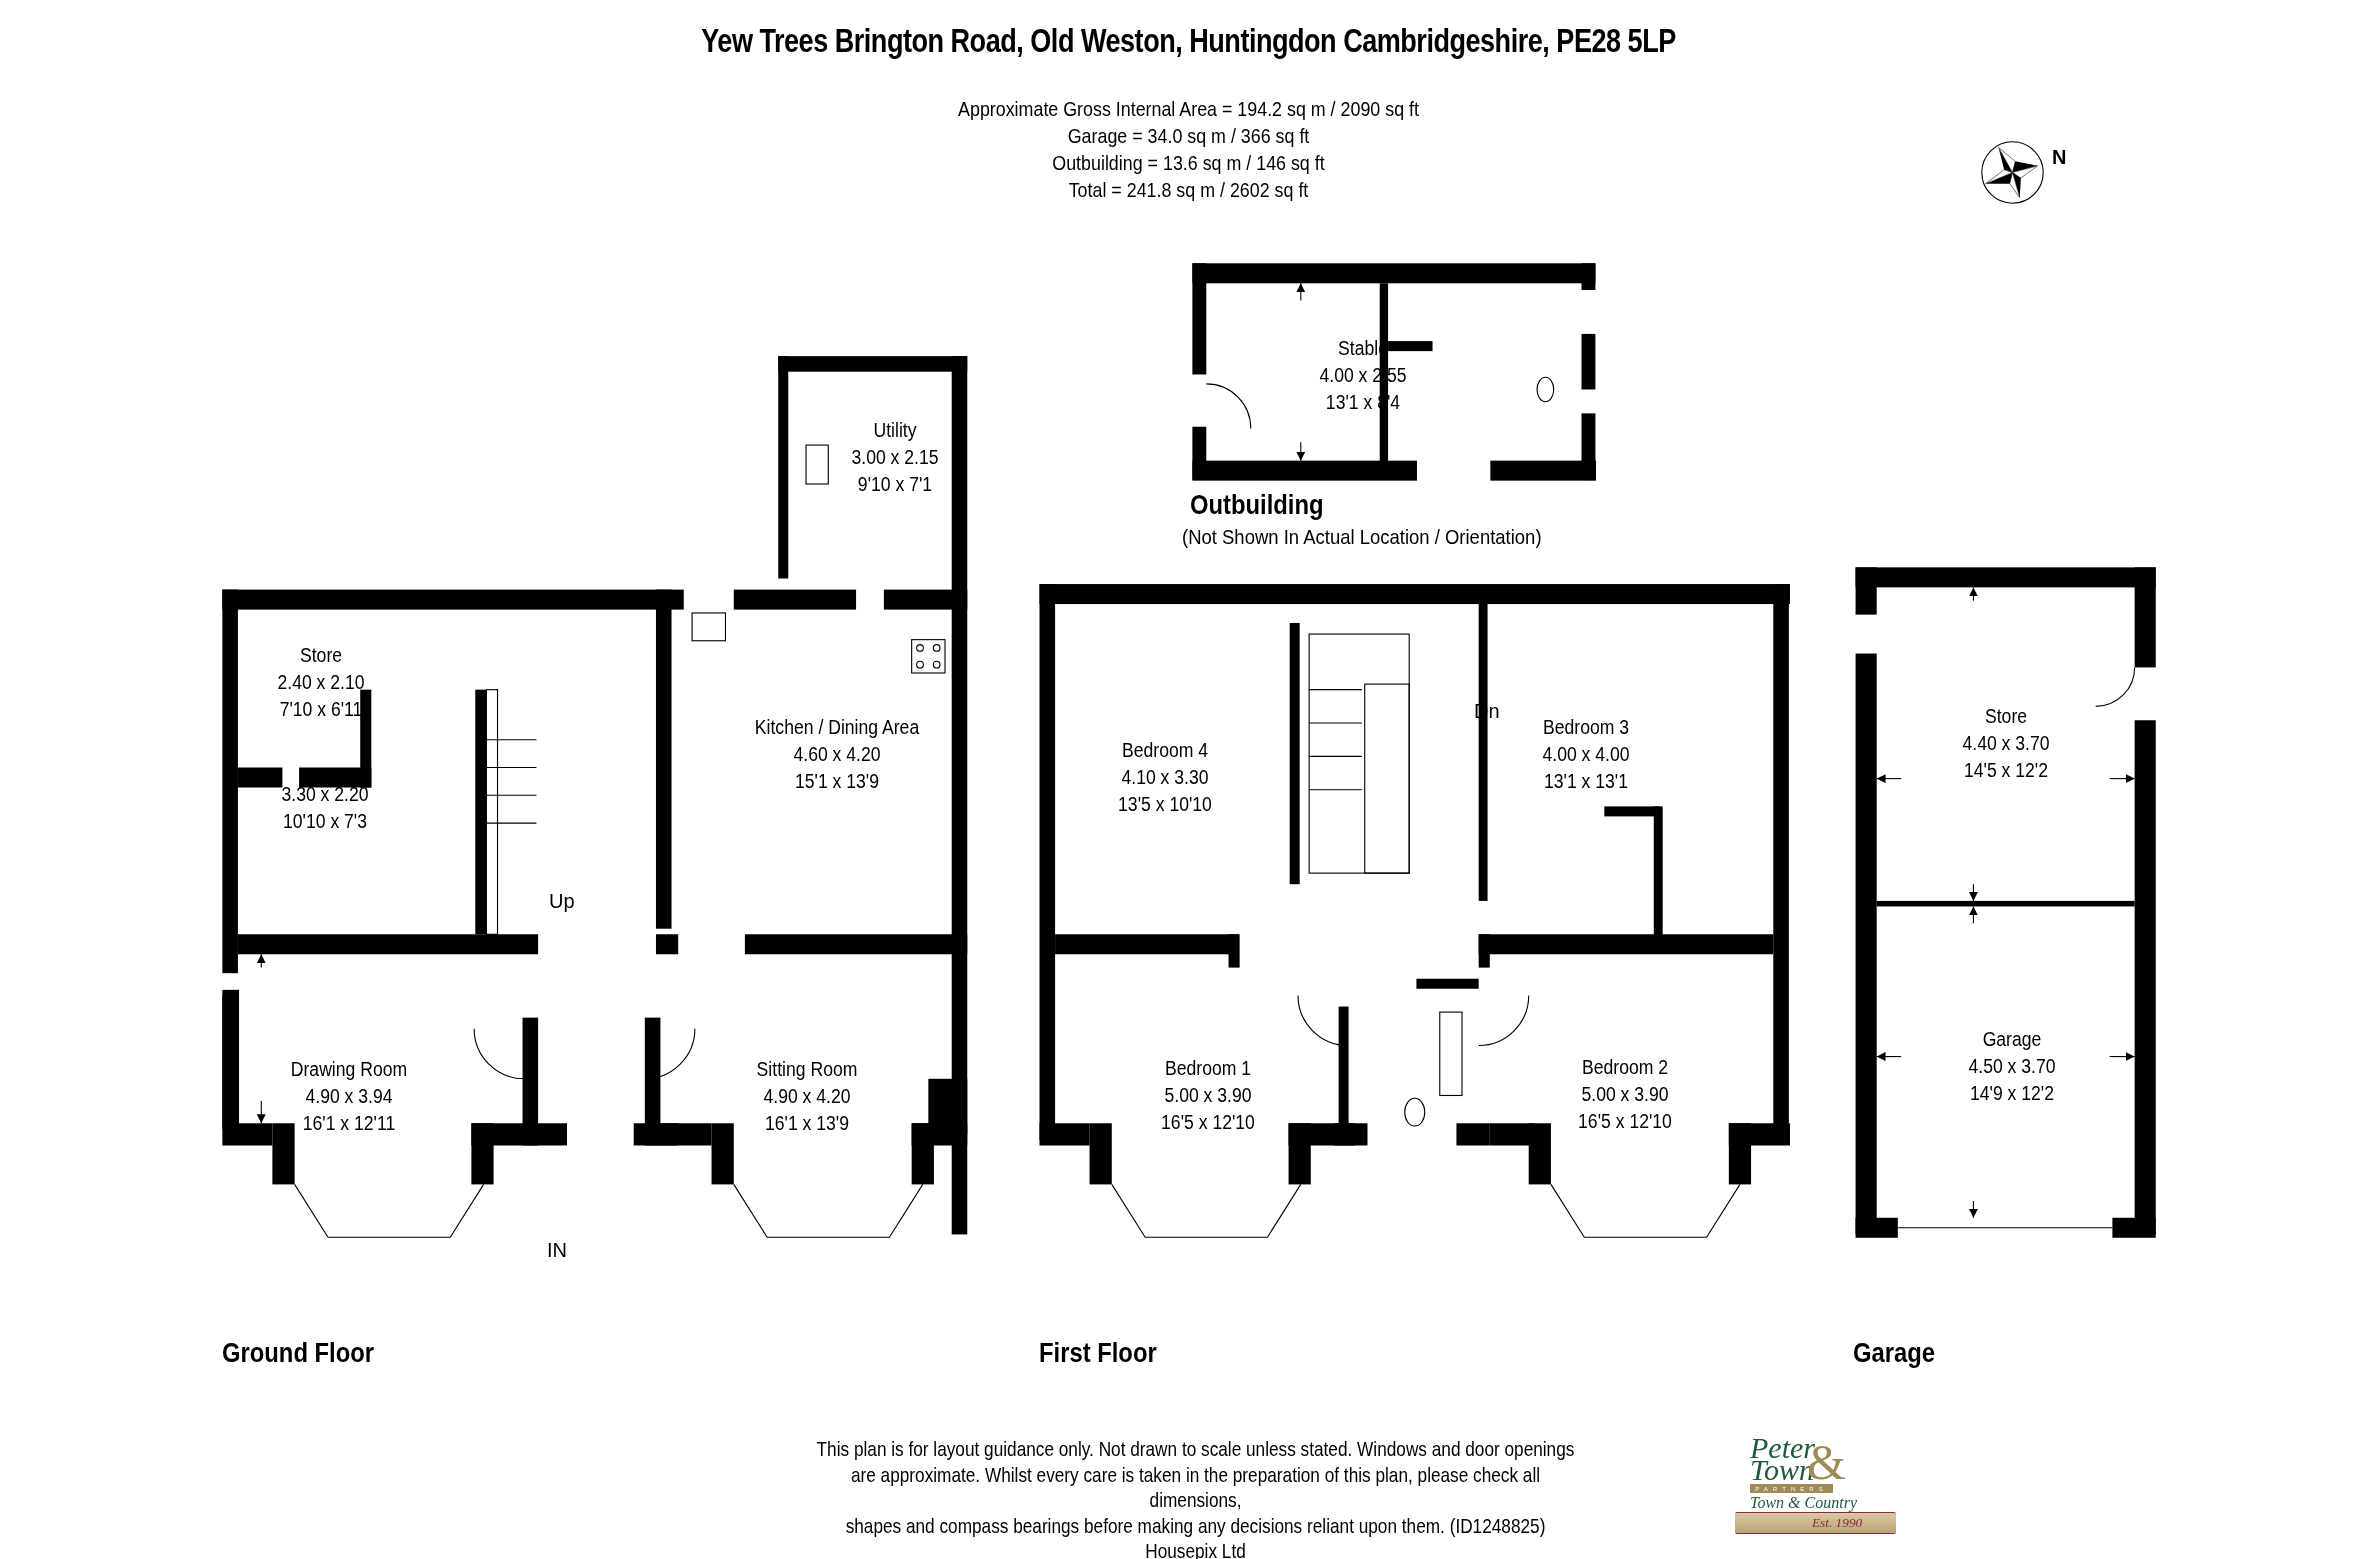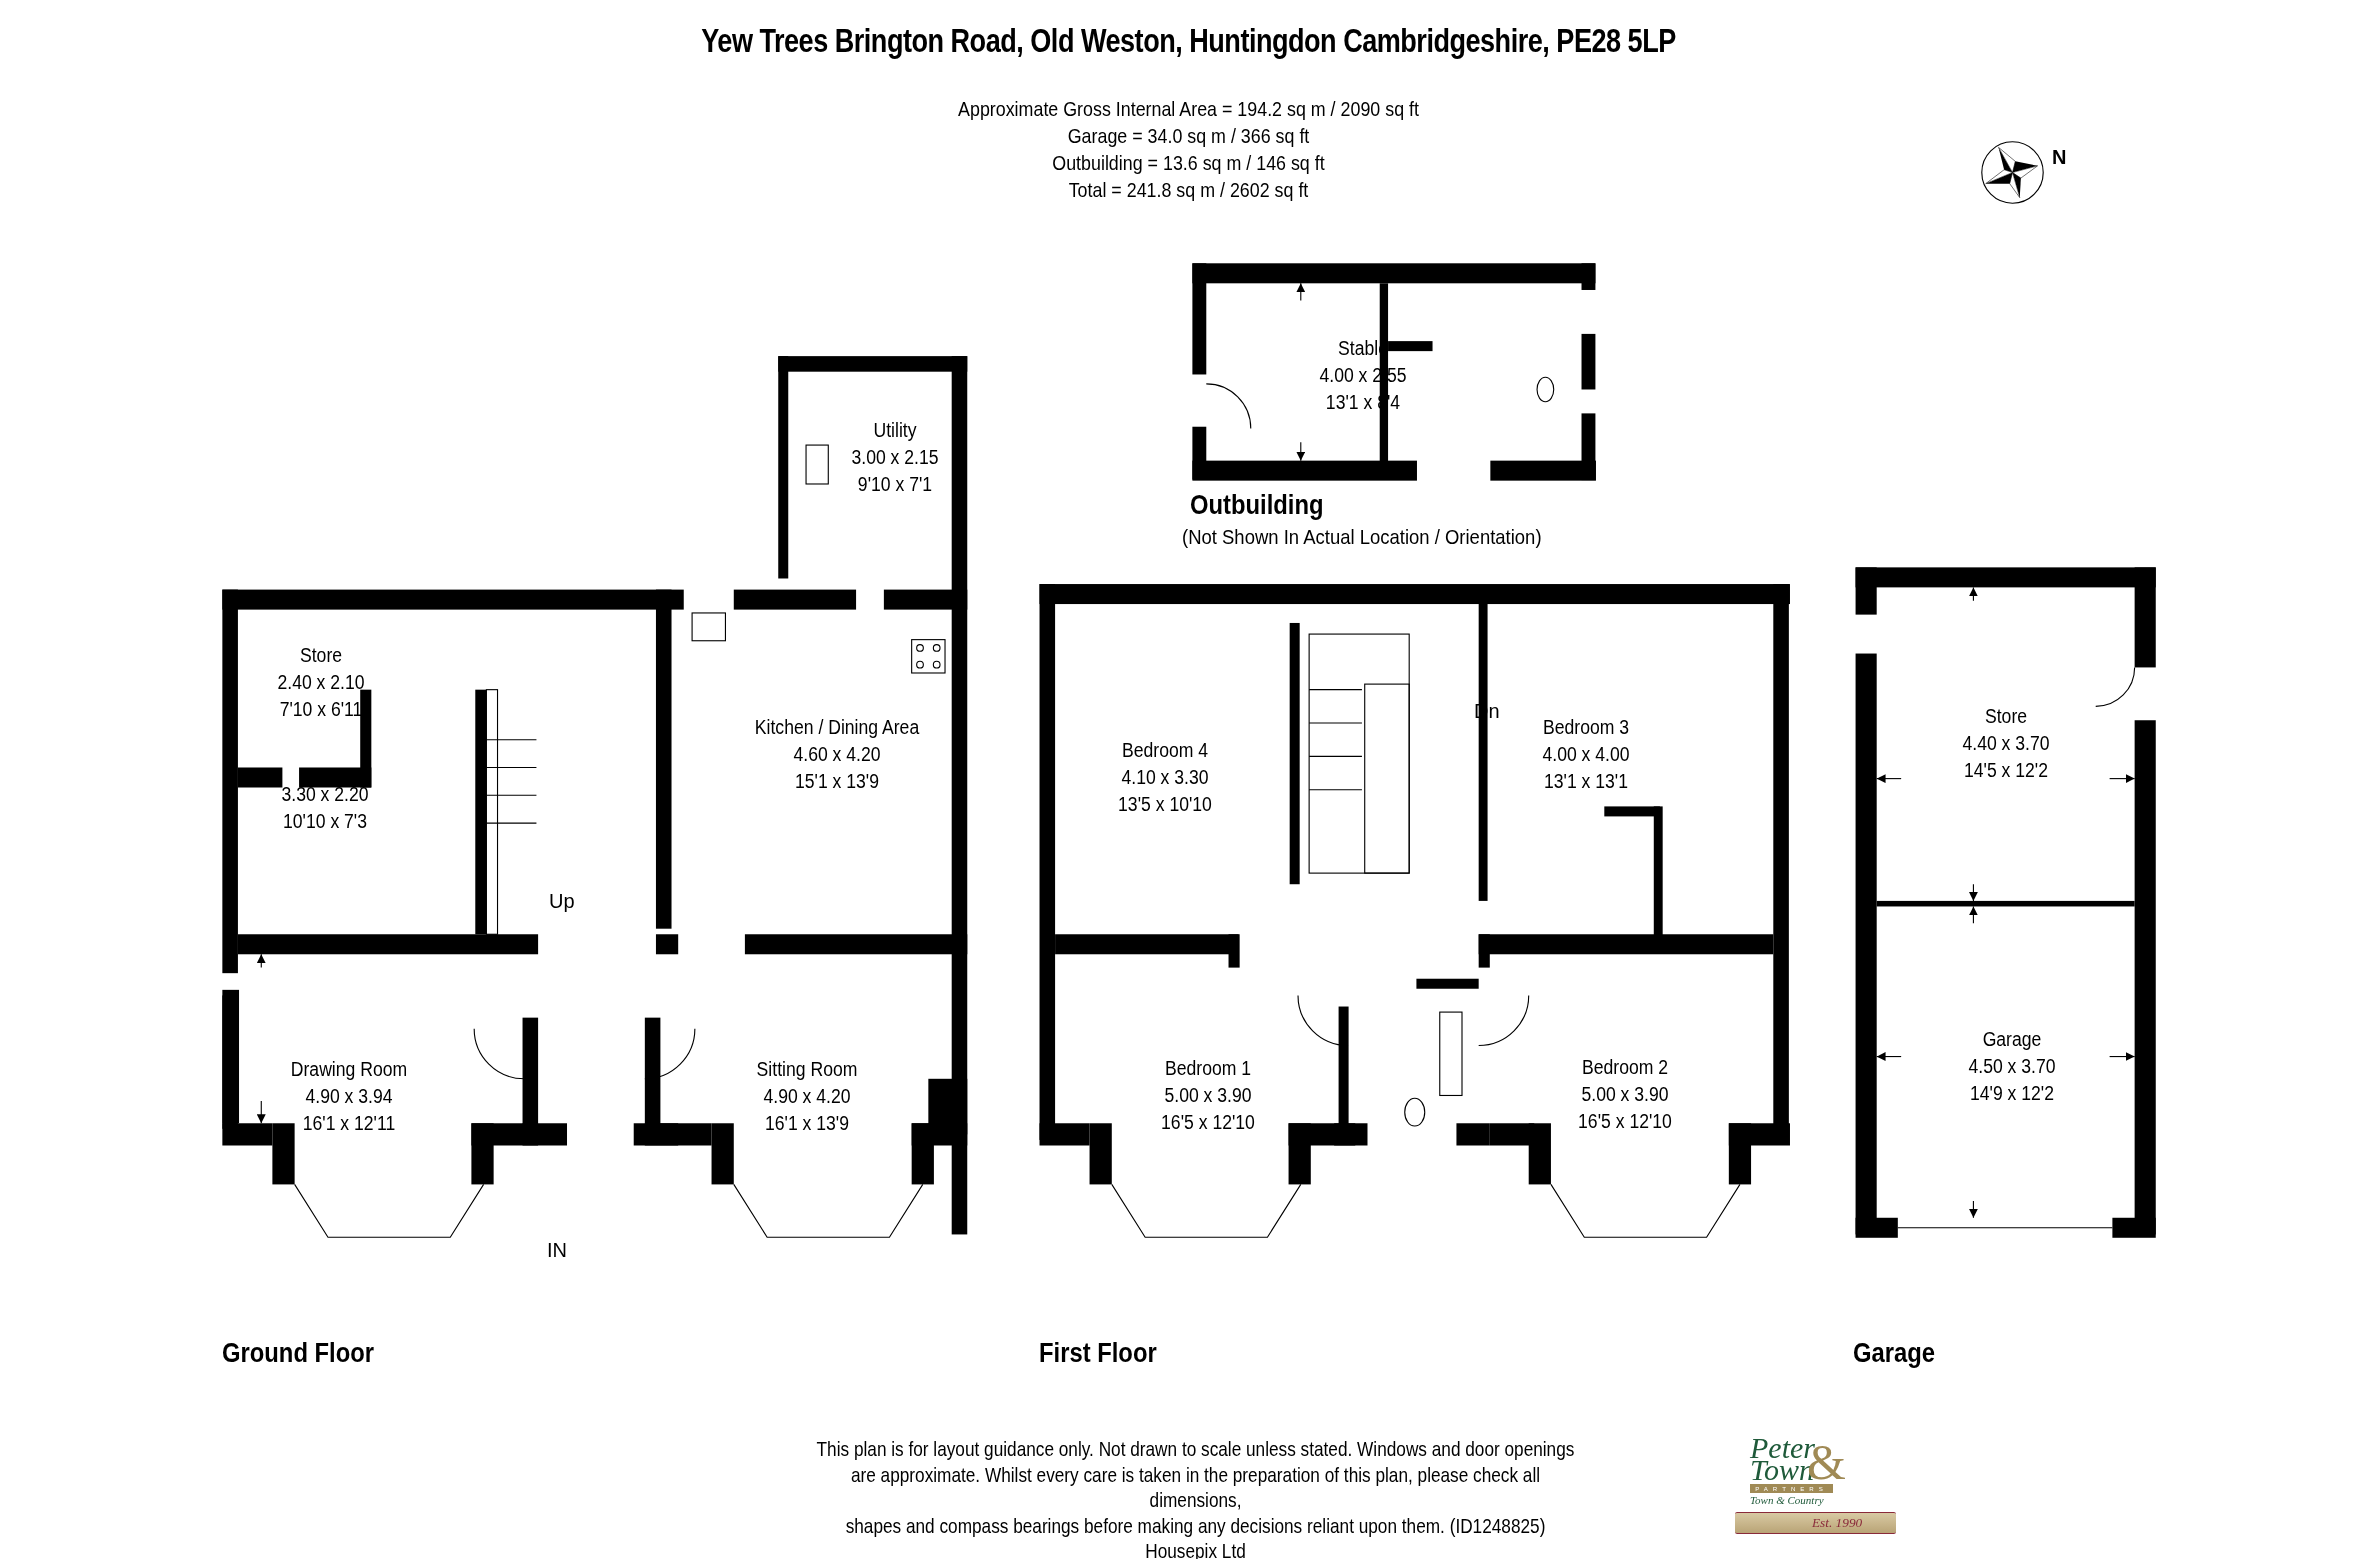--- a/index.html
+++ b/index.html
@@ -12,21 +12,21 @@
   svg.plan { position:absolute; left:0; top:0; }
   .room-label { position:absolute; text-align:center; font-size:20px; line-height:27px; transform:translateX(-50%) scaleX(0.88); white-space:nowrap; }
   .floor-label { position:absolute; font-size:28px; font-weight:bold; transform:scaleX(0.85); transform-origin:left; }
   .sublabel { position:absolute; font-size:21px; transform:scaleX(0.88); transform-origin:left; white-space:nowrap; }
   .annot { position:absolute; font-size:20px; }
   .disclaimer { left:723px; width:945px; top:1436px; text-align:center; font-size:21px; line-height:25.6px; transform:scaleX(0.82); transform-origin:center; }
   .logo { left:1729px; top:1437px; width:133px; height:95px; }
   .logo .l1 { position:absolute; left:21px; top:0; font-family:"Liberation Serif", serif; font-style:italic; font-size:30px; color:#1f5a3a; line-height:22px; }
   .logo .amp { position:absolute; left:78px; top:-4.4px; font-family:"Liberation Serif", serif; font-size:50px; color:#a08a55; }
   .logo .partners { position:absolute; left:21px; top:47px; width:83px; height:9px; background:#a08a55; color:#fff; font-size:6.1px; letter-spacing:5px; text-align:center; line-height:9px; }
-  .logo .tc { position:absolute; left:21px; top:57px; font-family:"Liberation Serif", serif; font-style:italic; font-size:11px; color:#1f5a3a;text-align:right; }
+  .logo .tc { position:absolute; left:21px; top:57px; font-family:"Liberation Serif", serif; font-style:italic; font-size:16px; color:#1f5a3a;text-align:right; }
   .logo .ribbon { position:absolute; left:5.6px; top:75px; width:117px; height:20px; background:linear-gradient(#d8c9a3,#b9a476); border-top:1.7px solid #8a2a3a; border-bottom:1.7px solid #8a2a3a; border-radius:2.2px; text-align:center; font-family:"Liberation Serif", serif; font-style:italic; font-size:13.3px; color:#8a2a3a; line-height:20px;padding-left:44px; }
 </style>
 </head>
 <body>
 
 <div class="abs title">Yew Trees Brington Road, Old Weston, Huntingdon Cambridgeshire, PE28 5LP</div>
 <div class="abs areas">
   <div>Approximate Gross Internal Area = 194.2 sq m / 2090 sq ft</div>
   <div>Garage = 34.0 sq m / 366 sq ft</div>
   <div>Outbuilding = 13.6 sq m / 146 sq ft</div>

